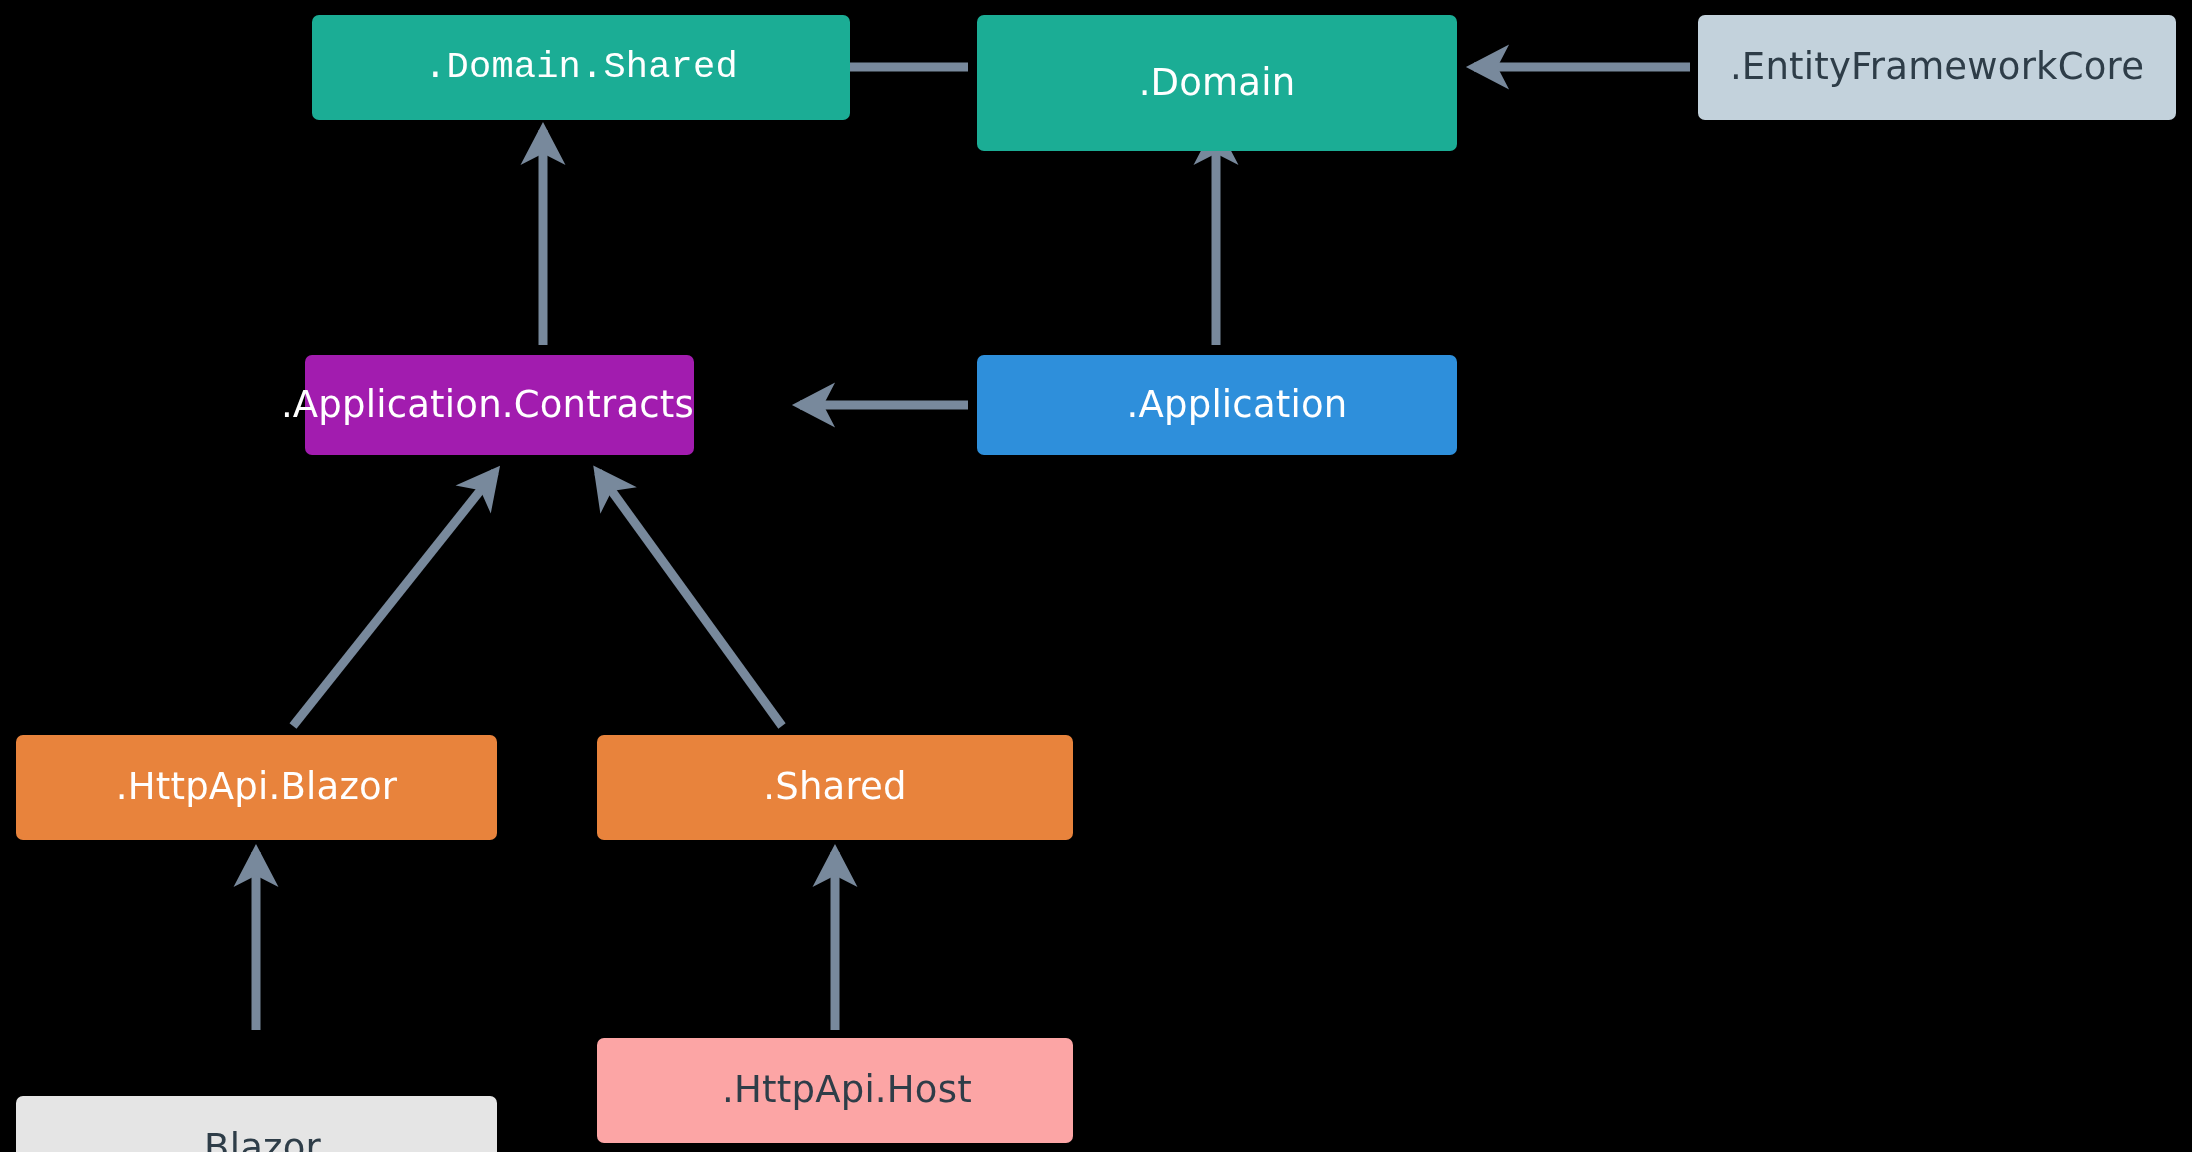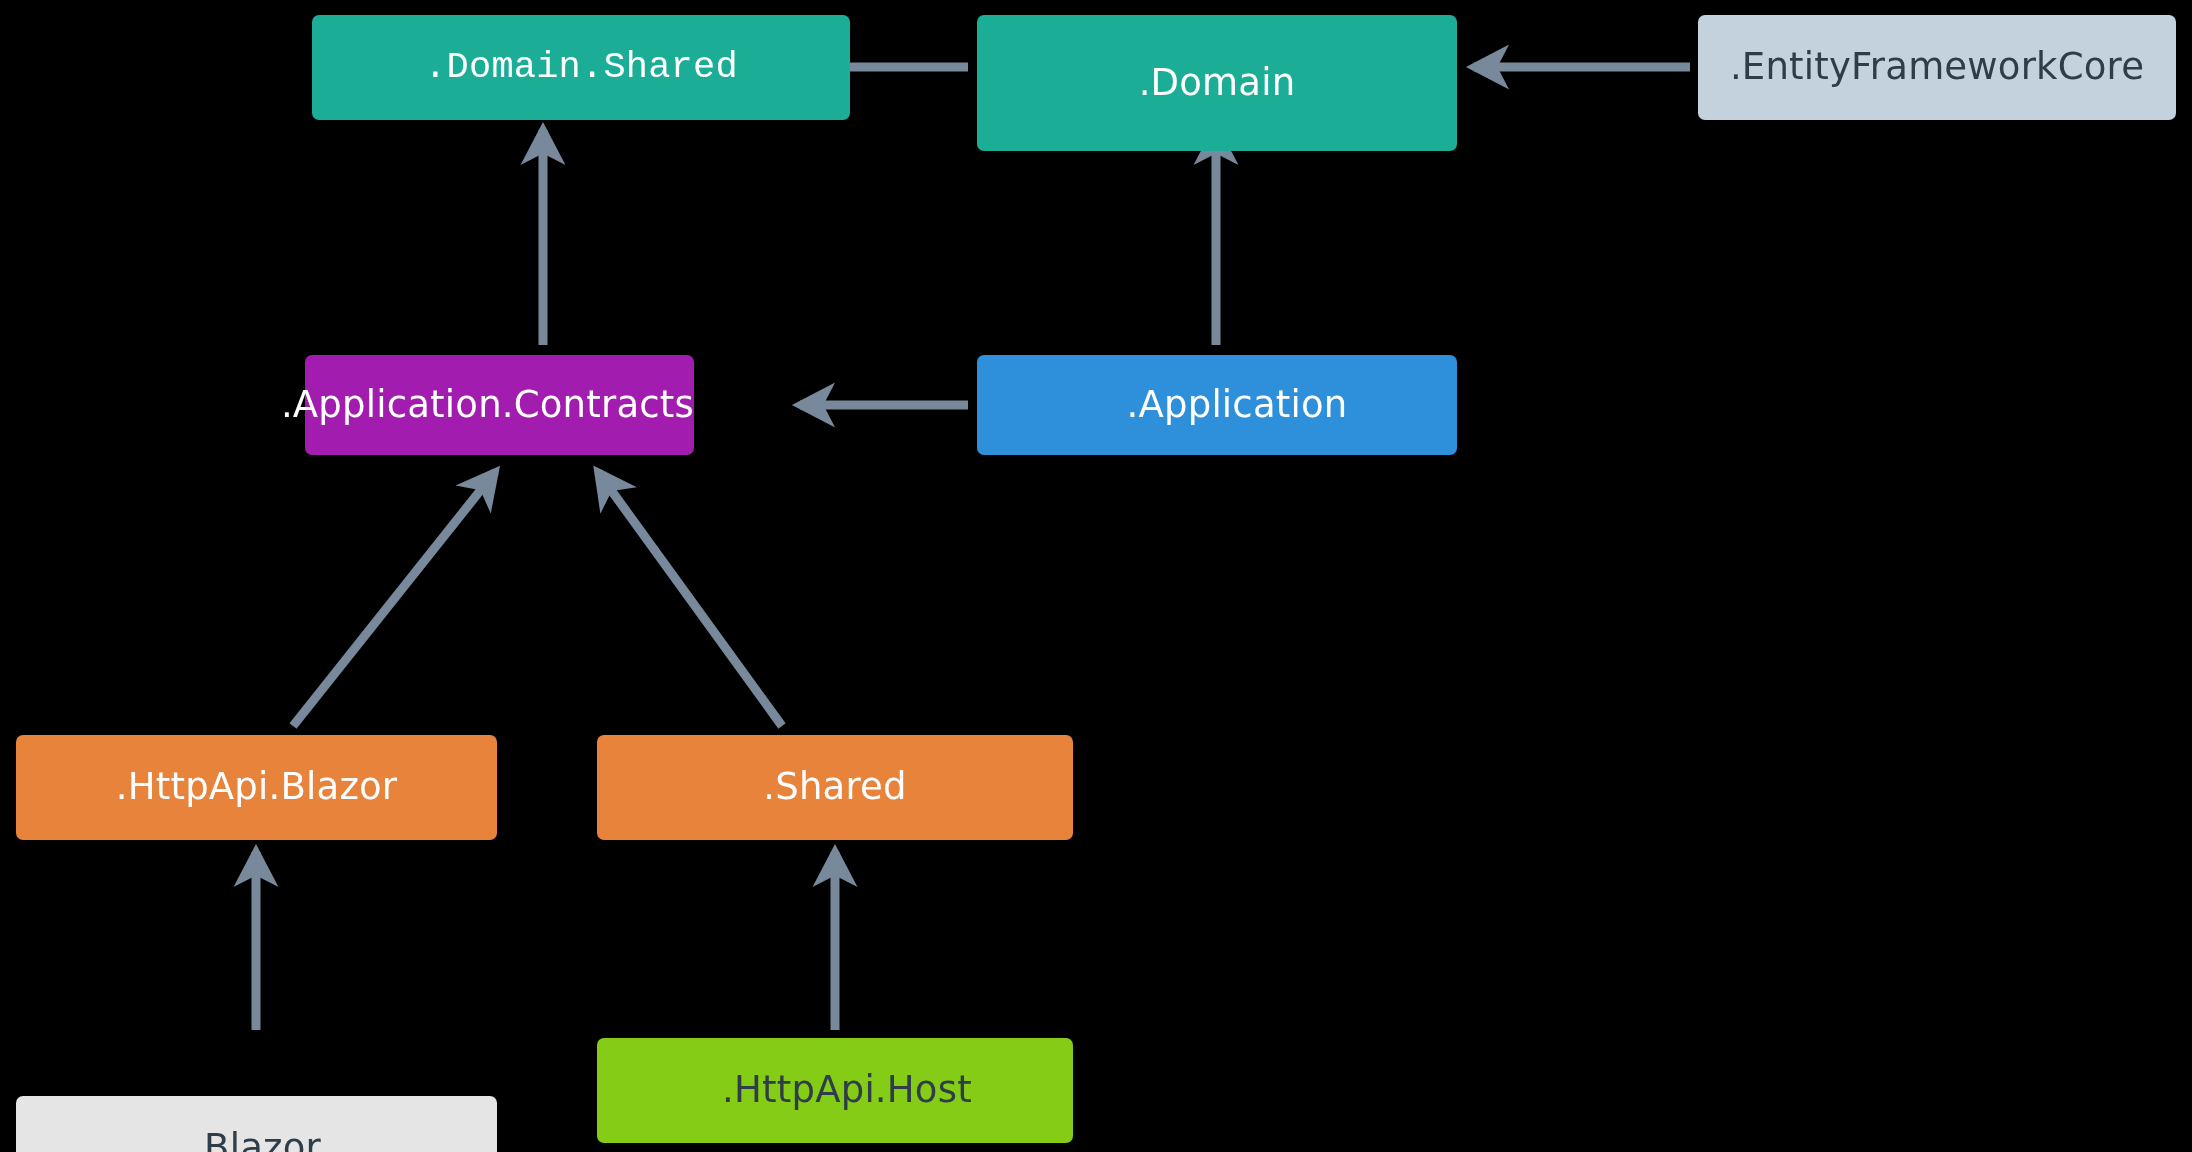--- a/index.html
+++ b/index.html
@@ -89,18 +89,18 @@
       </div>
       <div class="node light-text" style="left: 16px; top: 735px; width: 481px; height: 105px; background: rgb(232, 131, 60);">
         <span class="node-label" style="color: rgb(255, 255, 255);">.HttpApi.Blazor</span>
       </div>
       <div class="node light-text" style="left: 597px; top: 735px; width: 476px; height: 105px; background: rgb(232, 131, 60);">
         <span class="node-label" style="color: rgb(255, 255, 255);">.Shared</span>
       </div>
       <div class="node dark-text" style="left: 16px; top: 1096px; width: 481px; height: 105px; background: #e5e5e5;">
         <span class="node-label" style="color: rgb(46, 61, 72);">.Blazor</span>
       </div>
-      <div class="node dark-text" style="left: 597px; top: 1038px; width: 476px; height: 105px; background: #84cc16; padding-left: 24px;">
+      <div class="node dark-text" style="left: 597px; top: 1038px; width: 476px; height: 105px; background: #fca5a5; padding-left: 24px;">
         <span class="node-label" style="color: rgb(46, 61, 72);">.HttpApi.Host</span>
       </div>
     </div>
 
 </div>
 
 </body></html>

